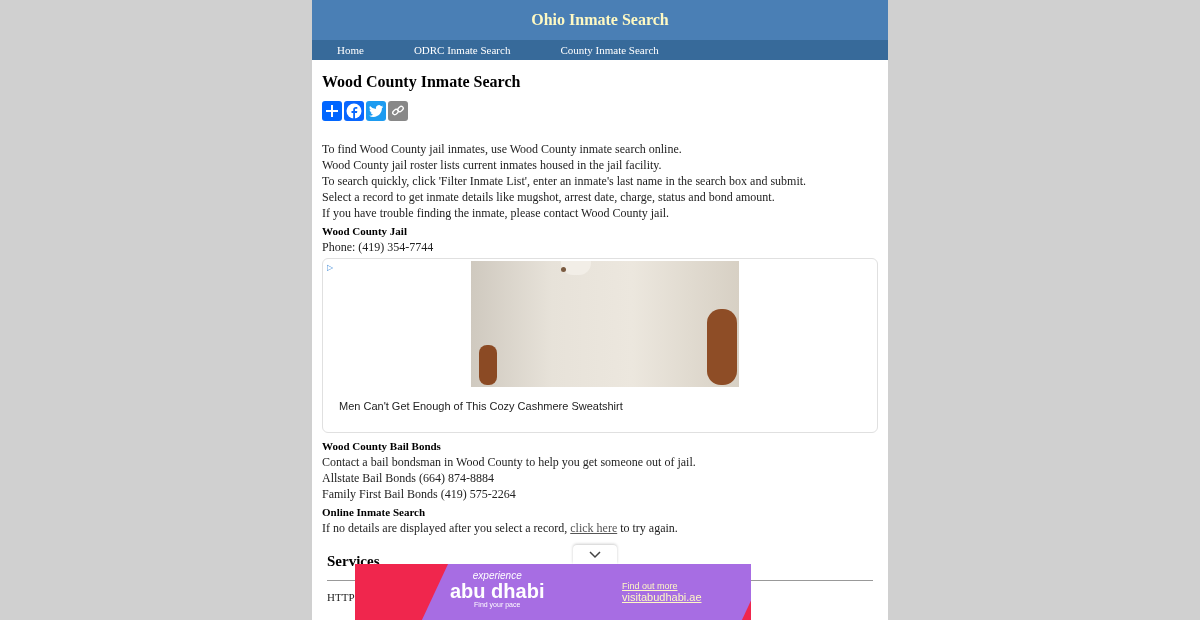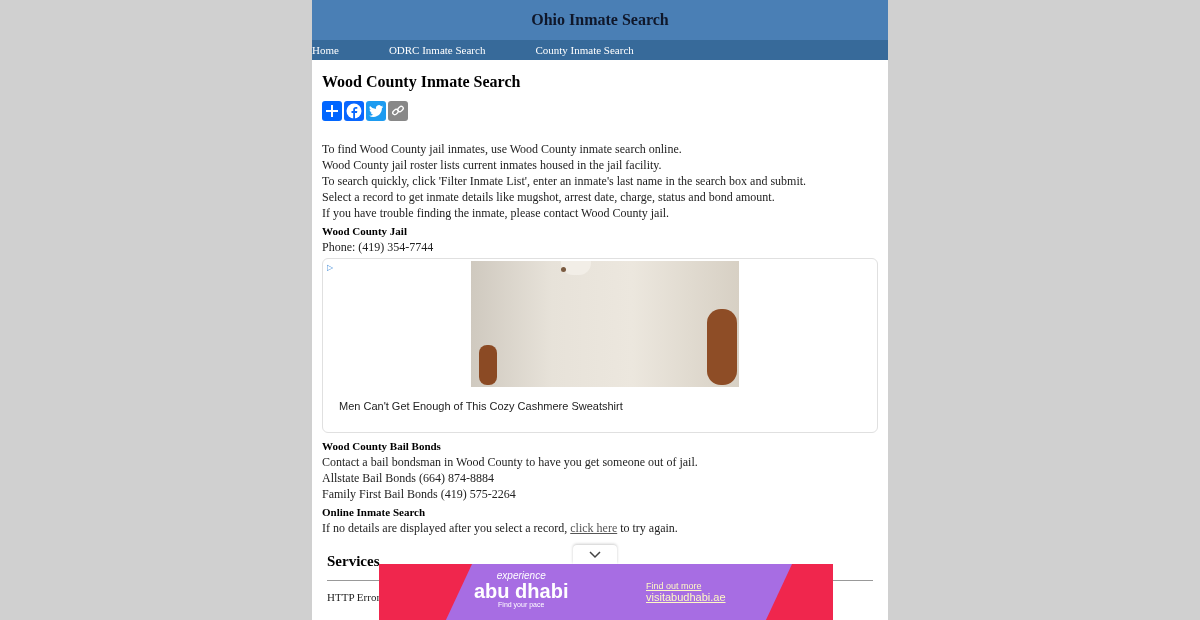--- a/index.html
+++ b/index.html
@@ -1,19 +1,19 @@
 <!DOCTYPE html>
 <html><head>
 <meta charset="utf-8">
 <style>
   * { box-sizing: border-box; margin: 0; padding: 0; }
   html, body { width: 1200px; height: 620px; overflow: hidden; background: #d0d0d0; font-family: "Liberation Serif", "DejaVu Serif", serif; }
   .page { position: absolute; left: 312px; top: 0; width: 576px; height: 620px; background: #ffffff; overflow: hidden; }
-  .header { height: 40px; background: #4a7fb5; color: #0f172a; text-align: center; font-weight: bold; font-size: 16px; line-height: 40px; }
-  .nav { height: 20px; background: #376a9a; display: flex; align-items: center; }
+  .header { height: 40px; background: #4a7fb5; color: #fef9c3; text-align: center; font-weight: bold; font-size: 16px; line-height: 40px; }
+  .nav { height: 20px; background: #376a9a; display: flex; align-items: center; padding-left: 25px; }
   .nav a { color: #ffffff; font-size: 11px; text-decoration: none; margin-right: 50px; }
   .content { padding: 0 10px; }
   h1 { font-size: 16px; font-weight: bold; color: #000; margin-top: 12px; height: 20px; line-height: 20px; }
   .share { display: flex; gap: 2px; margin-top: 9px; }
   .share .btn { width: 20px; height: 20px; border-radius: 3px; display: flex; align-items: center; justify-content: center; }
   .intro { margin-top: 20px; font-size: 11px; line-height: 16px; color: #222; }
   .section-title { font-size: 11px; font-weight: bold; color: #000; margin-top: 2px; line-height: 16px; }
   .line { font-size: 12px; line-height: 16px; color: #222; }
   .ad-box { margin-top: 3px; width: 556px; height: 175px; border: 1px solid #e0e0e0; border-radius: 6px; position: relative; overflow: hidden; }
   .ad-choices { position: absolute; left: 4px; top: 4px; color: #4a90d9; font-size: 8px; }
@@ -22,21 +22,21 @@
   .ad-image .button1 { position: absolute; left: 90px; top: 6px; width: 5px; height: 5px; background: #7a5a40; border-radius: 50%; }
   .ad-image .patch-l { position: absolute; left: 8px; top: 84px; width: 18px; height: 40px; background: #8b4a24; border-radius: 8px; }
   .ad-image .patch-r { position: absolute; left: 236px; top: 48px; width: 30px; height: 76px; background: #8e4d26; border-radius: 14px; }
   .ad-caption { position: absolute; left: 16px; top: 141px; font-family: "Liberation Sans", sans-serif; font-size: 11px; color: #222; }
   .bonds { margin-top: 5px; }
   .link { color: #555; text-decoration: underline; }
   .services { margin-top: 14px; padding: 0 5px; }
   .services h2 { font-size: 15px; font-weight: bold; color: #000; height: 22px; line-height: 22px; }
   .services hr { border: none; border-top: 1px solid #999; margin-top: 8px; }
   .services .err { font-size: 11px; color: #222; margin-top: 10px; }
-  .bottom-ad { position: absolute; left: 379px; top: 564px; width: 454px; height: 56px; background: #f0264d; overflow: hidden; }
+  .bottom-ad { position: absolute; left: 355px; top: 564px; width: 396px; height: 56px; background: #f0264d; overflow: hidden; }
   .bottom-ad .band { position: absolute; left: 80px; top: 0; width: 320px; height: 56px; background: #a76de3; transform: skewX(-25deg); }
   .bottom-ad .logo { position: absolute; left: 95px; top: 6px; color: #fff; font-family: "Liberation Sans", sans-serif; text-align: center; }
   .bottom-ad .logo .small { font-size: 10px; font-style: italic; }
   .bottom-ad .logo .big { font-size: 20px; font-weight: bold; line-height: 20px; }
   .bottom-ad .logo .pace { font-size: 7px; }
   .bottom-ad .cta { position: absolute; left: 267px; top: 17px; color: #fef9c3; font-family: "Liberation Sans", sans-serif; text-decoration: underline; }
   .bottom-ad .cta .l1 { font-size: 9px; }
   .bottom-ad .cta .l2 { font-size: 11px; }
   .collapse-tab { position: absolute; left: 573px; top: 545px; width: 44px; height: 19px; background: #ffffff; border-radius: 4px 4px 0 0; box-shadow: 0 -1px 3px rgba(0,0,0,0.2); display: flex; align-items: center; justify-content: center; }
 </style>
@@ -98,21 +98,21 @@
         <div class="collar"></div>
         <div class="button1"></div>
         <div class="patch-l"></div>
         <div class="patch-r"></div>
       </div>
       <div class="ad-caption">Men Can't Get Enough of This Cozy Cashmere Sweatshirt</div>
     </div>
 
     <div class="bonds">
       <div class="section-title">Wood County Bail Bonds</div>
-      <div class="line">Contact a bail bondsman in Wood County to have you get someone out of jail.</div>
+      <div class="line">Contact a bail bondsman in Wood County to help you get someone out of jail.</div>
       <div class="line">Allstate Bail Bonds (664) 874-8884</div>
       <div class="line">Family First Bail Bonds (419) 575-2264</div>
     </div>
 
     <div class="section-title">Online Inmate Search</div>
     <div class="line">
       <span>If no details are displayed after you select a record, </span><a href="#" class="link">click here</a><span> to try again.</span>
     </div>
 
     <div class="services">

